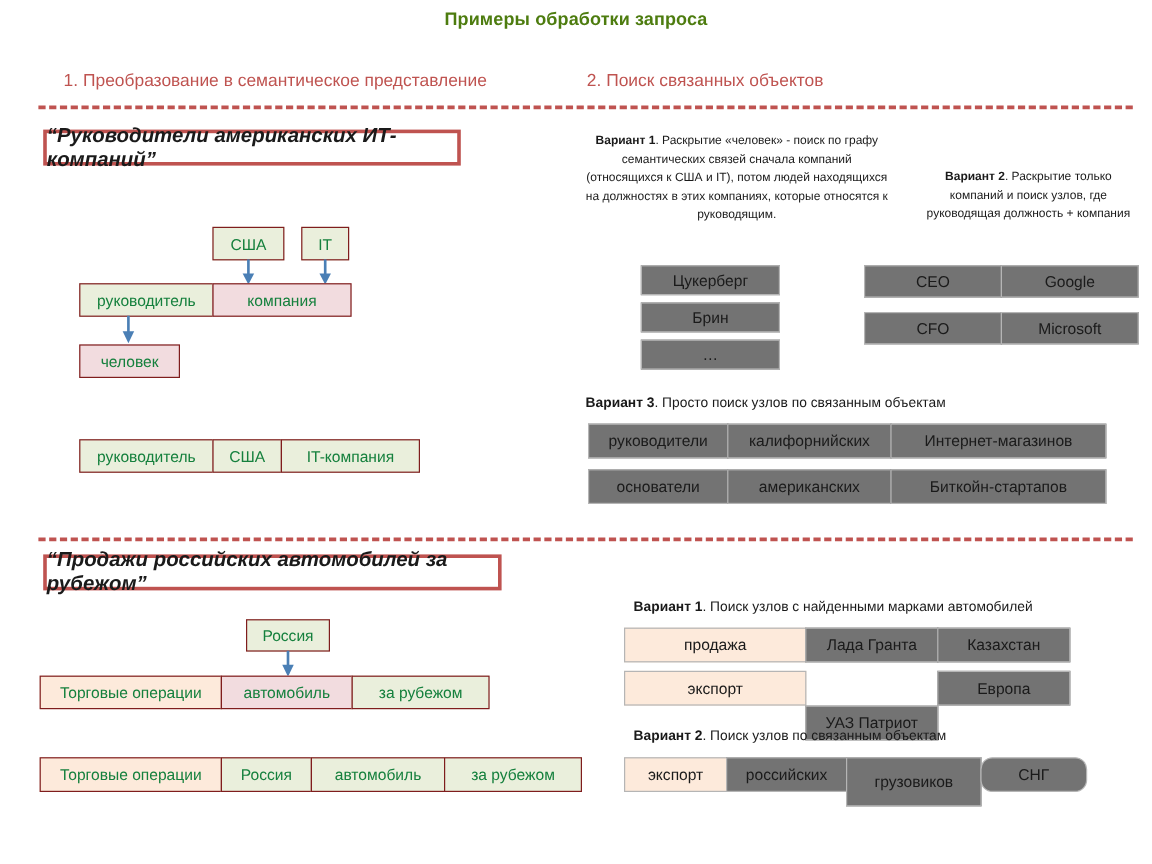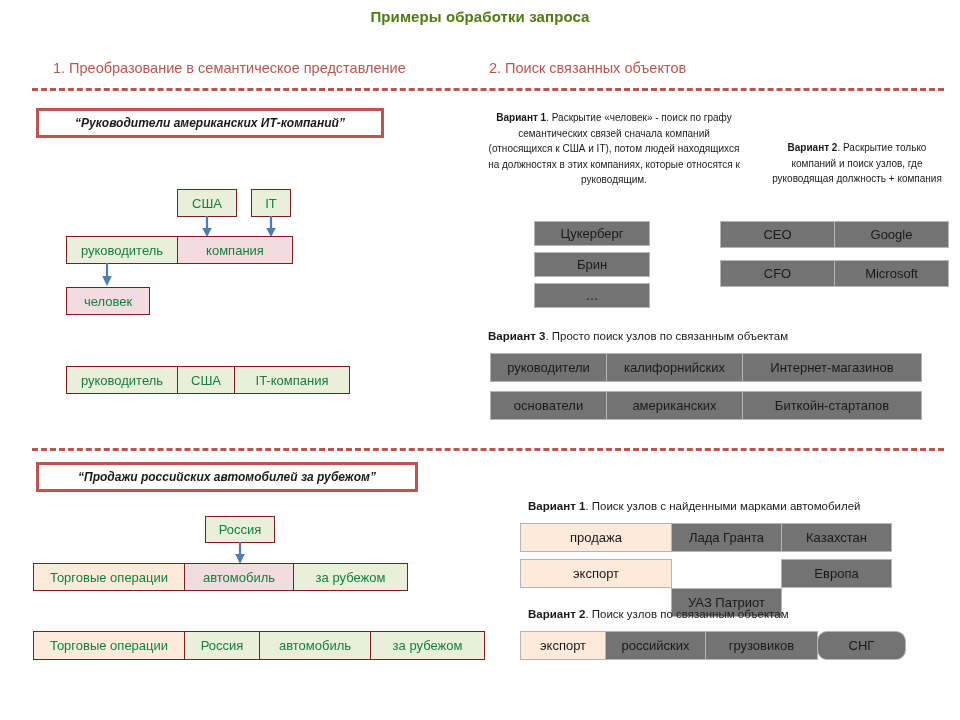--- a/index.html
+++ b/index.html
@@ -45,21 +45,21 @@
 
   
   .query-box {
     border: 3px solid #bf5350;
     background: #ffffff;
     display: flex;
     align-items: center;
     justify-content: center;
     font-style: italic;
     font-weight: bold;
-    font-size: 12px;
+    font-size: 17px;
     color: #1a1a1a;
     box-sizing: border-box;
   }
   #query-box-1 { left: 36px; top: 108px; width: 348px; height: 30px; }
   #query-box-2 { left: 36px; top: 462px; width: 382px; height: 30px; }
 
   
   .node {
     box-sizing: border-box;
     border: 1px solid #7f1d1d;
@@ -207,14 +207,14 @@
 <div class="abs rcell peach" style="left:520px; top:559px; width:152px; height:29px;">экспорт</div>
 <div class="abs rcell" style="left:671px; top:588px; width:111px; height:29px;">УАЗ Патриот</div>
 <div class="abs rcell" style="left:781px; top:559px; width:111px; height:29px;">Европа</div>
 
 <div class="abs caption" style="left:528px; top:608px;">
   <b>Вариант 2</b><span>. Поиск узлов по связанным объектам</span>
 </div>
 
 <div class="abs rcell peach" style="left:520px; top:631px; width:86px; height:29px;">экспорт</div>
 <div class="abs rcell" style="left:605px; top:631px; width:101px; height:29px;">российских</div>
-<div class="abs rcell" style="left:705px; top:631px; width:113px; height:29px;">грузовиков</div>
+<div class="abs rcell" style="left:705px; top:631px; width:113px; height:41px;">грузовиков</div>
 <div class="abs rcell" style="left:817px; top:631px; width:89px; height:29px;border-radius:10px;">СНГ</div>
 
 </body></html>

